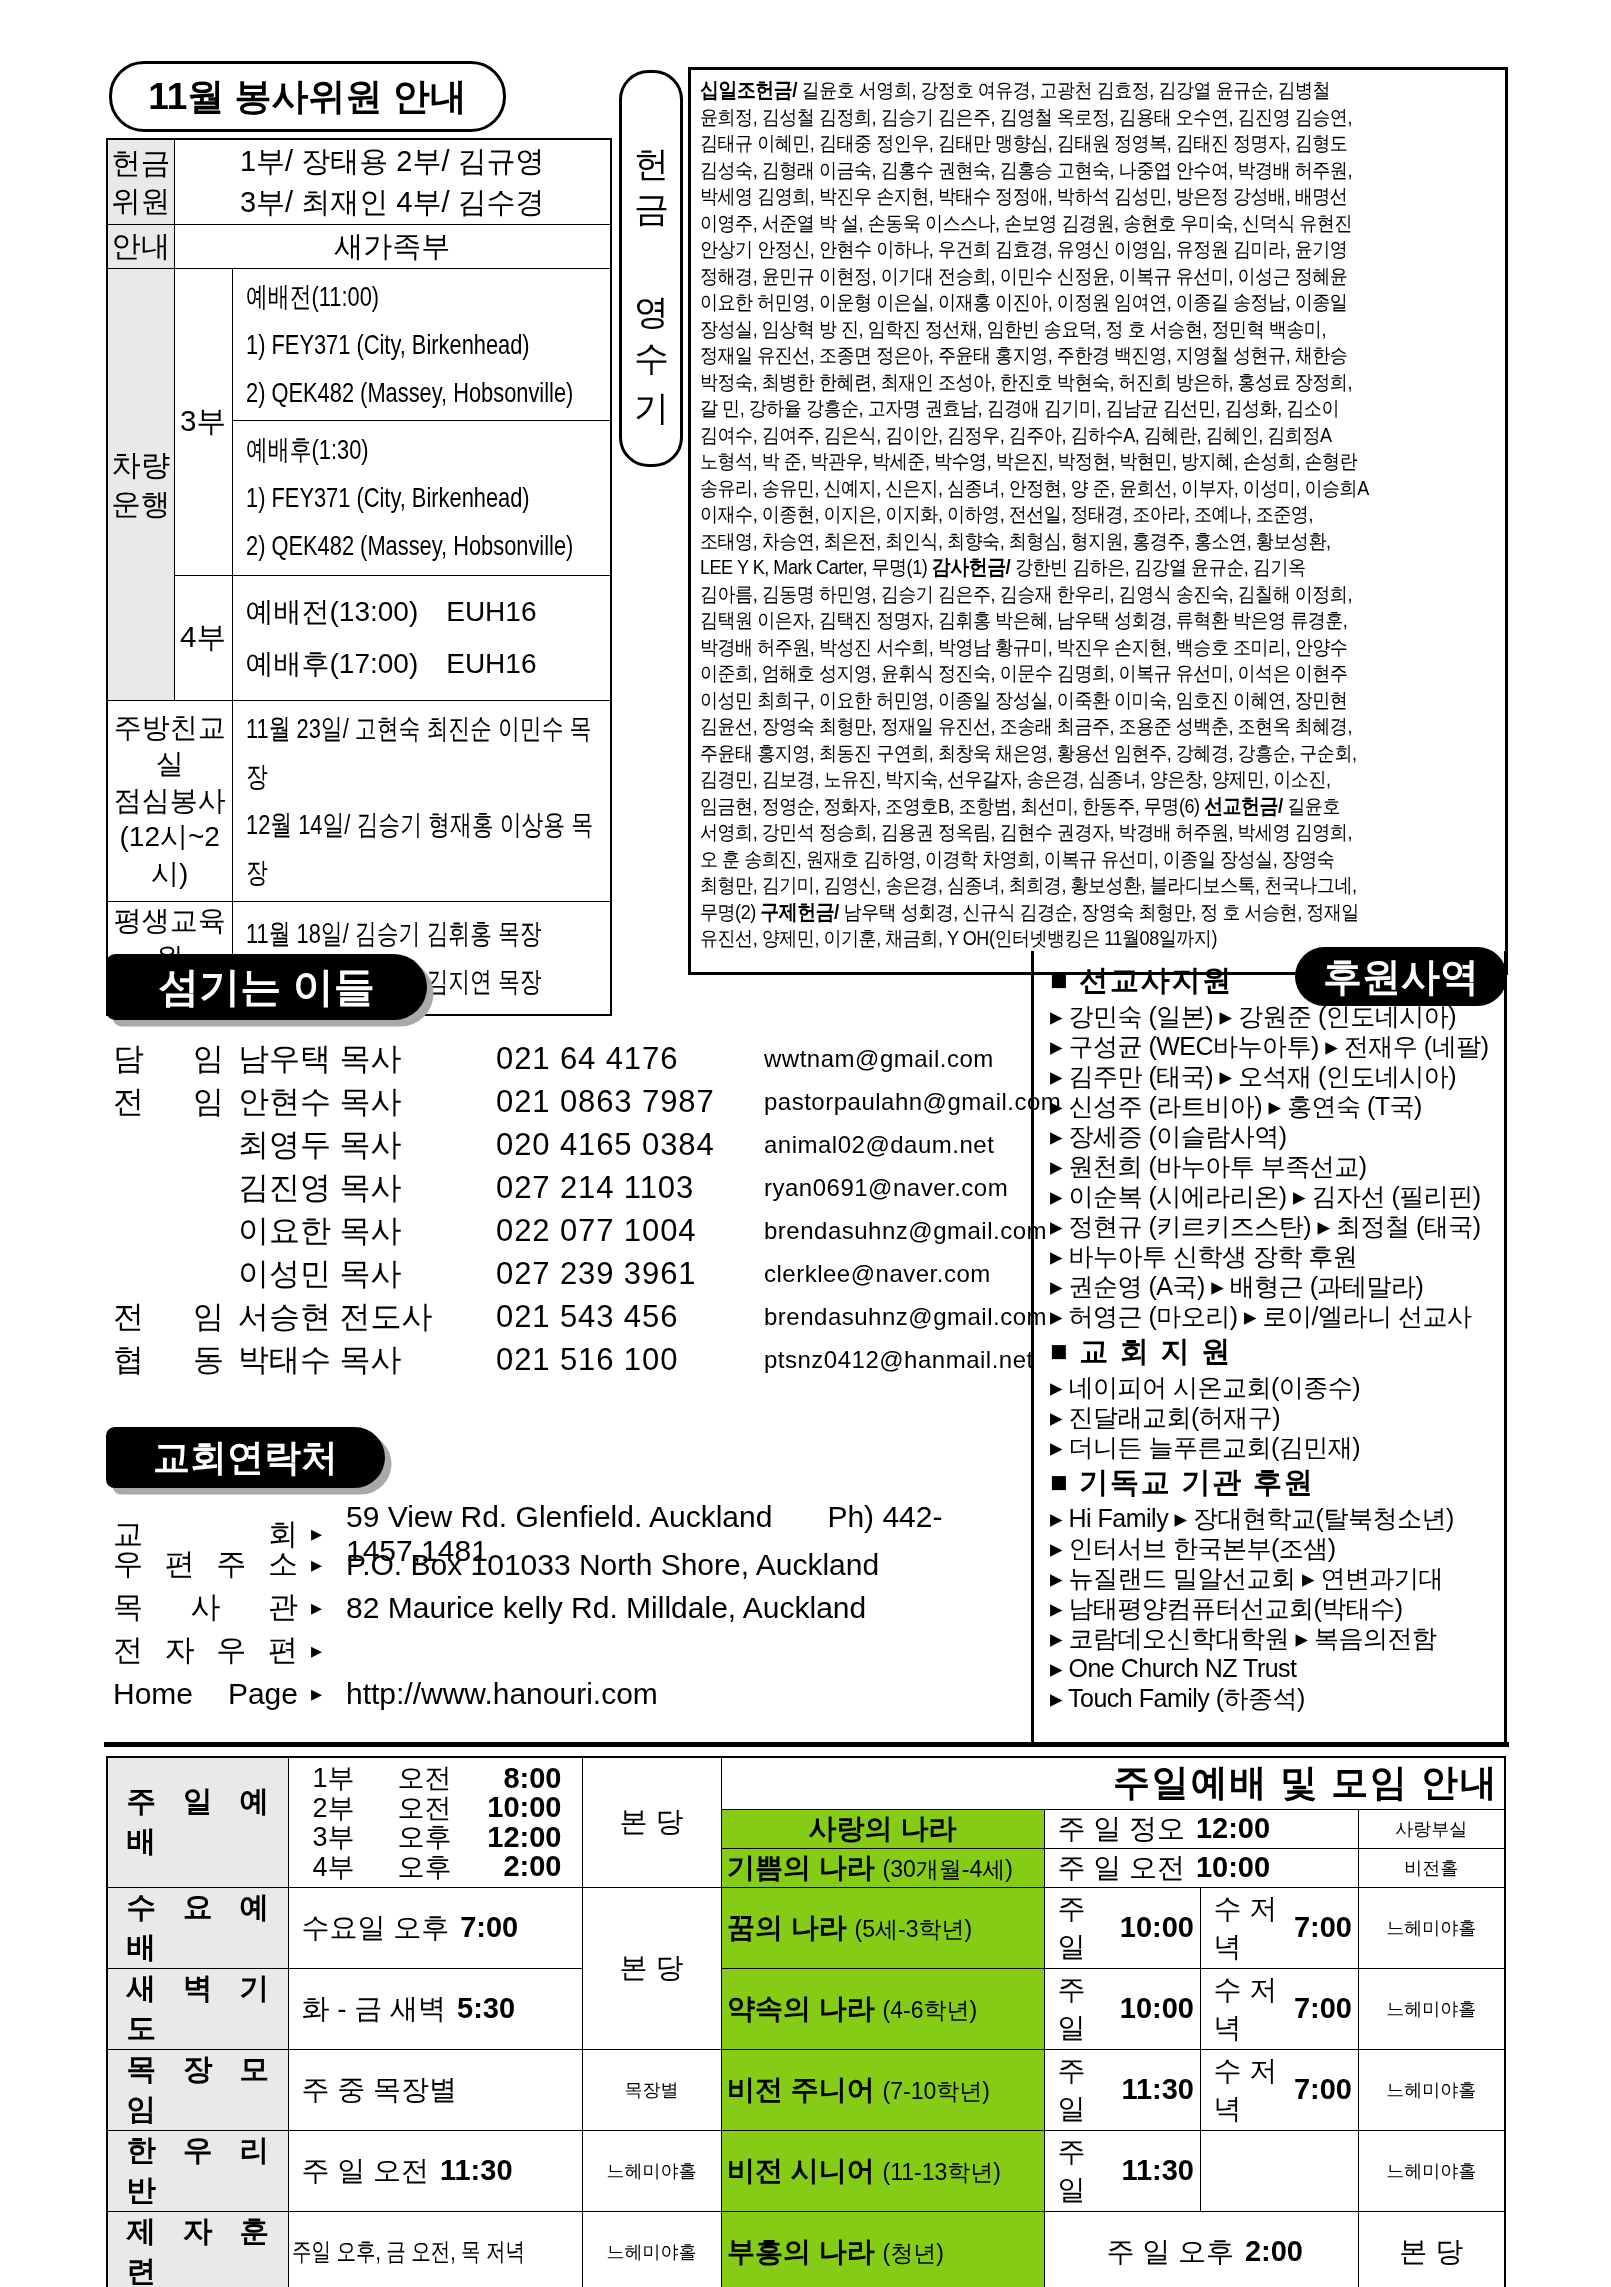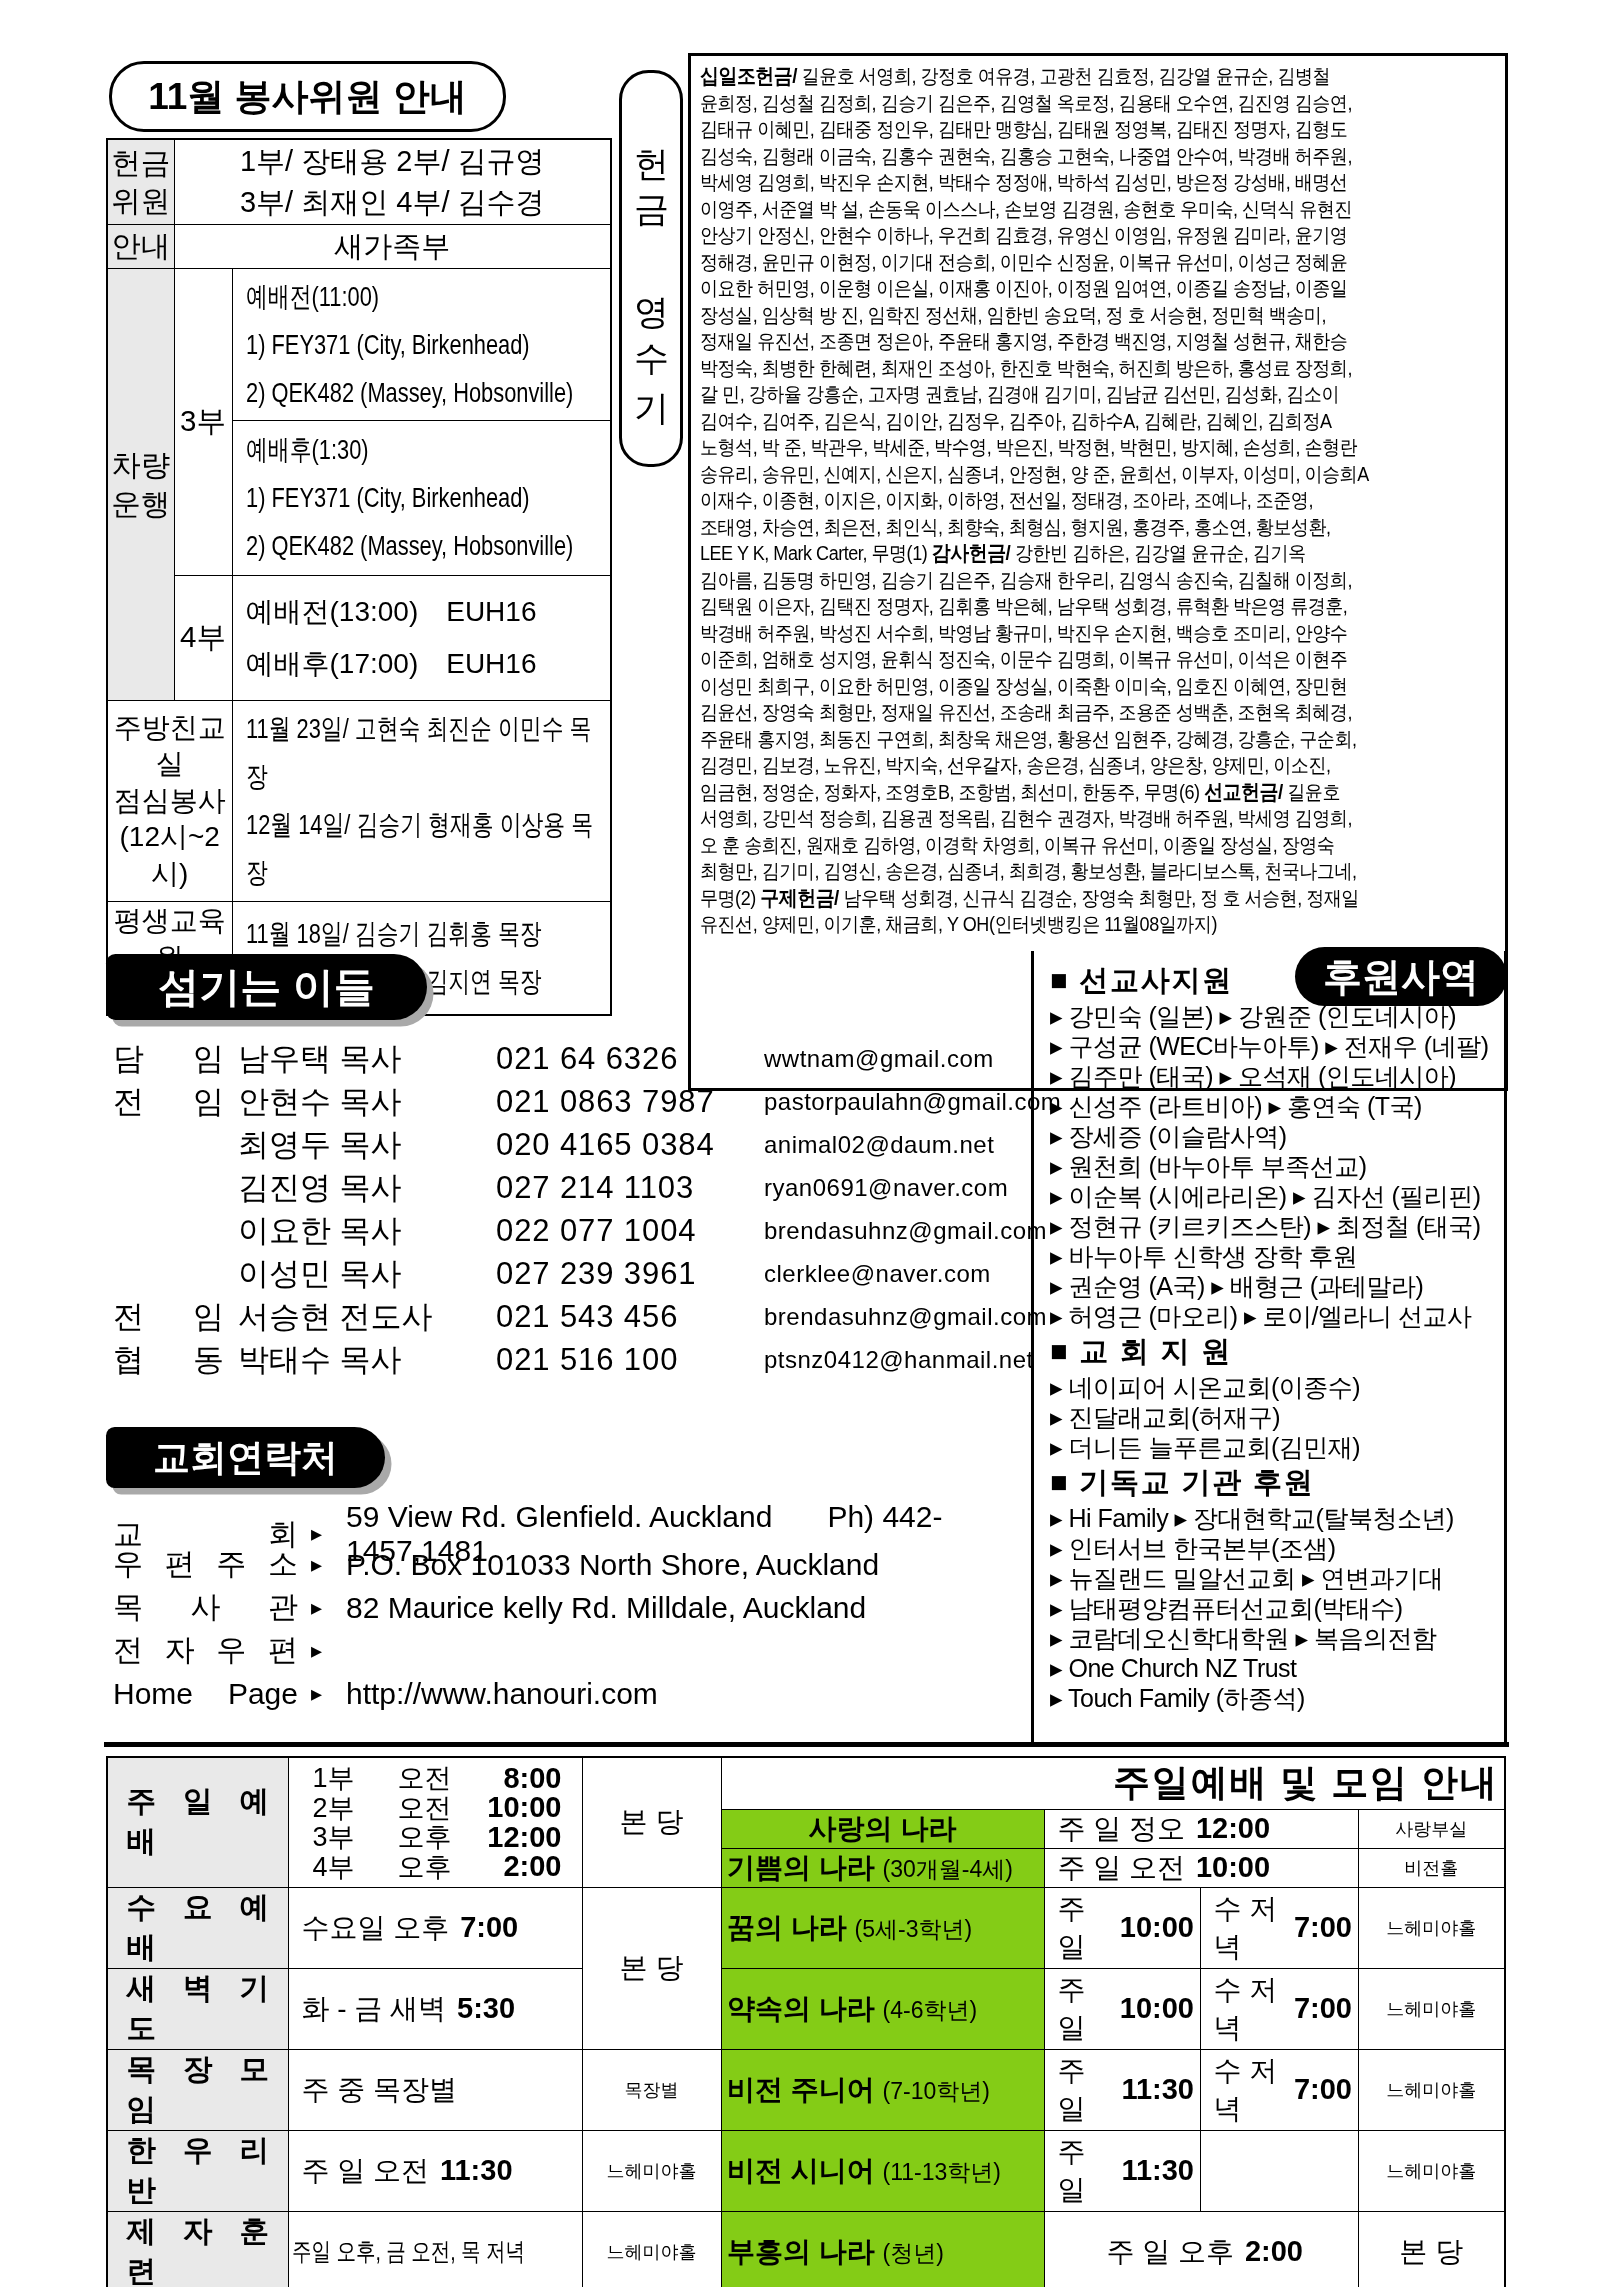--- a/index.html
+++ b/index.html
@@ -122,21 +122,21 @@
       <td class="cnt">
         <div class="pre cx80 lh52">11월 18일/ 김승기 김휘홍 목장
 11월 25일/ 송현호 김지연 목장</div>
       </td>
     </tr>
   </tbody>
     </table>
 
   <div class="abs vcapsule" style="left:619px;top:70px;width:58px;height:391px;">헌금 영수기</div>
 
-  <div class="abs obox" style="left:688px;top:53px;width:820px;height:1038px;box-sizing:border-box;">
+  <div class="abs obox" style="left:688px;top:67px;width:820px;height:908px;box-sizing:border-box;">
     <div class="otext cx90"><b>십일조헌금/</b><span> 길윤호 서영희, 강정호 여유경, 고광천 김효정, 김강열 윤규순, 김병철
 윤희정, 김성철 김정희, 김승기 김은주, 김영철 옥로정, 김용태 오수연, 김진영 김승연,
 김태규 이혜민, 김태중 정인우, 김태만 맹향심, 김태원 정영복, 김태진 정명자, 김형도
 김성숙, 김형래 이금숙, 김홍수 권현숙, 김홍승 고현숙, 나중엽 안수여, 박경배 허주원,
 박세영 김영희, 박진우 손지현, 박태수 정정애, 박하석 김성민, 방은정 강성배, 배명선
 이영주, 서준열 박 설, 손동욱 이스스나, 손보영 김경원, 송현호 우미숙, 신덕식 유현진
 안상기 안정신, 안현수 이하나, 우건희 김효경, 유영신 이영임, 유정원 김미라, 윤기영
 정해경, 윤민규 이현정, 이기대 전승희, 이민수 신정윤, 이복규 유선미, 이성근 정혜윤
 이요한 허민영, 이운형 이은실, 이재홍 이진아, 이정원 임여연, 이종길 송정남, 이종일
 장성실, 임상혁 방 진, 임학진 정선채, 임한빈 송요덕, 정 호 서승현, 정민혁 백송미,
@@ -163,21 +163,21 @@
 최형만, 김기미, 김영신, 송은경, 심종녀, 최희경, 황보성환, 블라디보스톡, 천국나그네,
 무명(2) </span><b>구제헌금/</b><span> 남우택 성회경, 신규식 김경순, 장영숙 최형만, 정 호 서승현, 정재일
 유진선, 양제민, 이기훈, 채금희, Y OH(인터넷뱅킹은 11월08일까지)</span></div>
   </div>
 
   <div class="abs badge" style="left:106px;top:954px;width:321px;height:66px;font-size:41px;">섬기는 이들</div>
   <div class="abs" style="left:113px;top:1037px;width:923px;">
       <div class="srow">
         <span class="s-role">담 임</span>
         <span class="s-name">남우택 목사</span>
-        <span class="s-phone">021 64 6326</span>
+        <span class="s-phone">021 64 4176</span>
         <span class="s-email">wwtnam@gmail.com</span>
       </div>
       <div class="srow">
         <span class="s-role">전 임</span>
         <span class="s-name">안현수 목사</span>
         <span class="s-phone">021 0863 7987</span>
         <span class="s-email">pastorpaulahn@gmail.com</span>
       </div>
       <div class="srow">
         <span class="s-role"></span>

